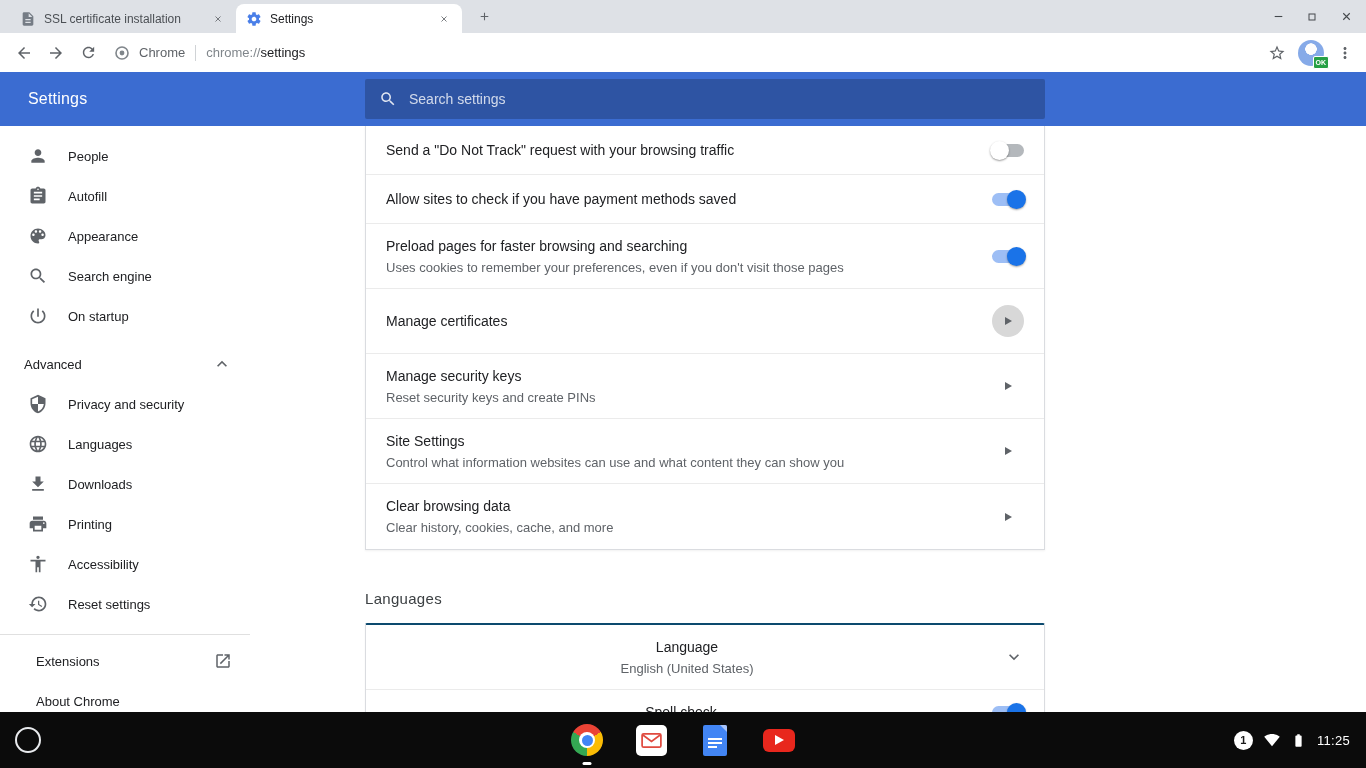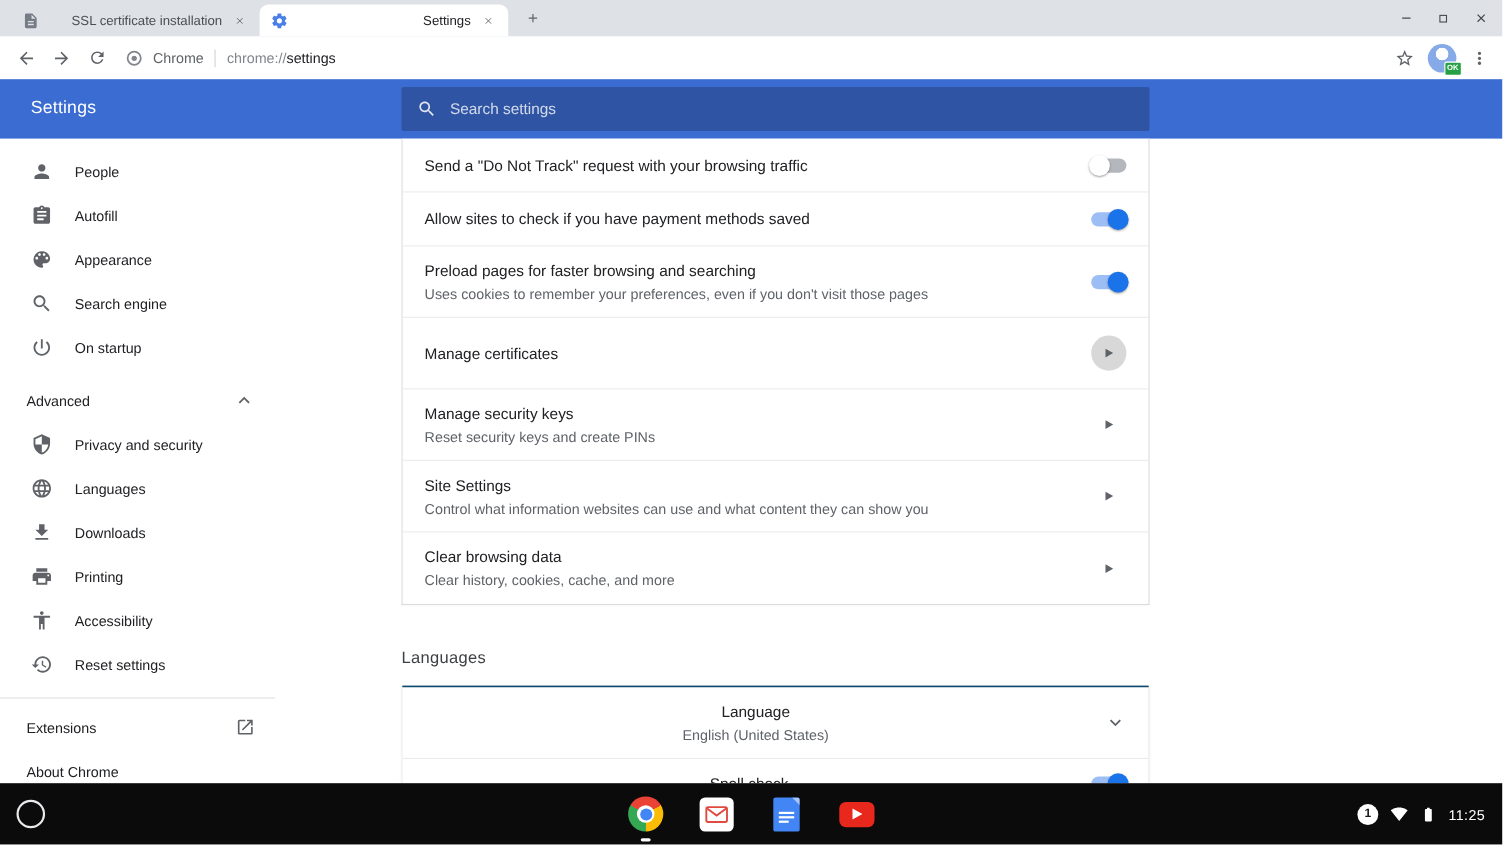--- a/index.html
+++ b/index.html
@@ -4,21 +4,21 @@
 <style>
   * { margin:0; padding:0; box-sizing:border-box; }
   html,body { width:1366px; height:768px; overflow:hidden; }
   body { font-family:"Liberation Sans", sans-serif; background:#fff; }
   .screen { width:1366px; height:768px; position:relative; overflow:hidden; background:#fff; }
 
   
   .tabstrip { height:33px; background:#dee1e6; display:flex; align-items:flex-end; padding-left:10px; position:relative; }
   .tab { width:226px; height:29px; display:flex; align-items:center; gap:8px; padding:0 10px; border-radius:8px 8px 0 0; font-size:12px; color:#4b4f54; cursor:pointer; }
   .tab.active { background:#fff; color:#202124; }
-  .tab-title { flex:1; white-space:nowrap; overflow:hidden; text-overflow:ellipsis;text-align:right; }
+  .tab-title { flex:1; white-space:nowrap; overflow:hidden; text-overflow:ellipsis; }
   .tab-close { width:16px; height:16px; border-radius:50%; display:flex; align-items:center; justify-content:center; color:#5f6368; flex:none; }
   .favicon { width:16px; height:16px; flex:none; }
   .new-tab { width:28px; height:28px; margin-left:8px; align-self:center; display:flex; align-items:center; justify-content:center; color:#5f6368; }
   .win-controls { position:absolute; right:8px; top:0; height:33px; display:flex; align-items:center; gap:10px; }
   .win-btn { width:24px; height:24px; display:flex; align-items:center; justify-content:center; color:#45494d; }
 
   
   .toolbar { height:39px; background:#fff; display:flex; align-items:center; padding:0 8px; }
   .nav-btn { width:30px; height:30px; border-radius:50%; display:flex; align-items:center; justify-content:center; color:#5f6368; margin:0 1px; }
   .omnibox { flex:1; display:flex; align-items:center; margin-left:10px; font-size:13px; min-width:0; }
@@ -44,21 +44,21 @@
   
   .bodyarea { display:flex; height:586px; overflow:hidden; background:#fff; }
   .sidebar { width:250px; flex:none; padding-top:10px; }
   .side-item { height:40px; display:flex; align-items:center; padding:0 18px 0 28px; cursor:pointer; }
   .side-item .icn { width:20px; height:20px; color:#5f6368; flex:none; display:flex; }
   .side-label { margin-left:20px; font-size:13px; color:#202124; flex:1; white-space:nowrap; }
   .side-heading { height:40px; display:flex; align-items:center; padding:0 18px 0 24px; cursor:pointer; margin-top:8px; }
   .side-heading .side-label { margin-left:0; }
   .side-heading .caret { color:#5f6368; display:flex; }
   .side-divider { height:1px; background:#e0e0e0; margin:10px 0 6px 0; }
-  .side-link { height:40px; display:flex; align-items:center; padding:0 18px 0 24px; cursor:pointer; }
+  .side-link { height:40px; display:flex; align-items:center; padding:0 18px 0 8px; cursor:pointer;margin-left:28px; }
   .side-link .side-label { margin-left:0; }
   .side-link .icn { width:18px; height:18px; color:#5f6368; display:flex; }
 
   .main { flex:1; position:relative; overflow:hidden; }
   .content { width:680px; margin-left:115px; }
   .card { background:#fff; border:1px solid #dadce0; border-top:none; box-shadow:0 1px 2px rgba(0,0,0,.06); }
   .card2 { border-top:2px solid #0c4a6e; border-radius:2px 2px 0 0;text-align:center; }
   .row { display:flex; align-items:center; padding:0 20px; border-bottom:1px solid #ebebeb; cursor:pointer; }
   .row:last-child { border-bottom:none; }
   .row.single { height:49px; }

